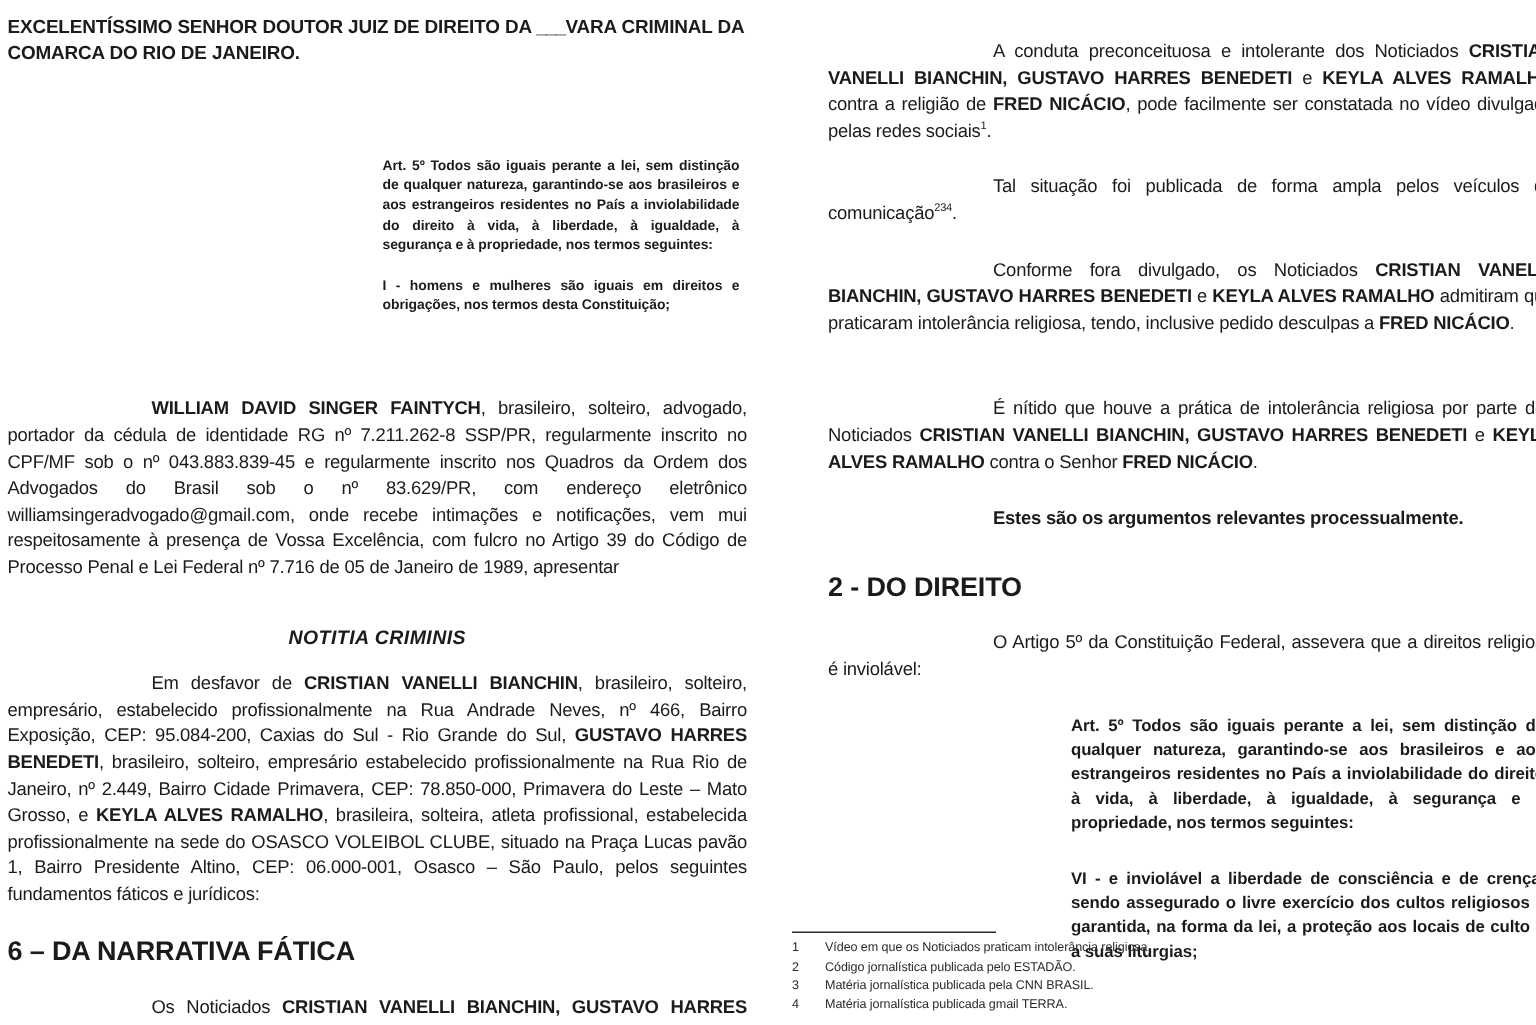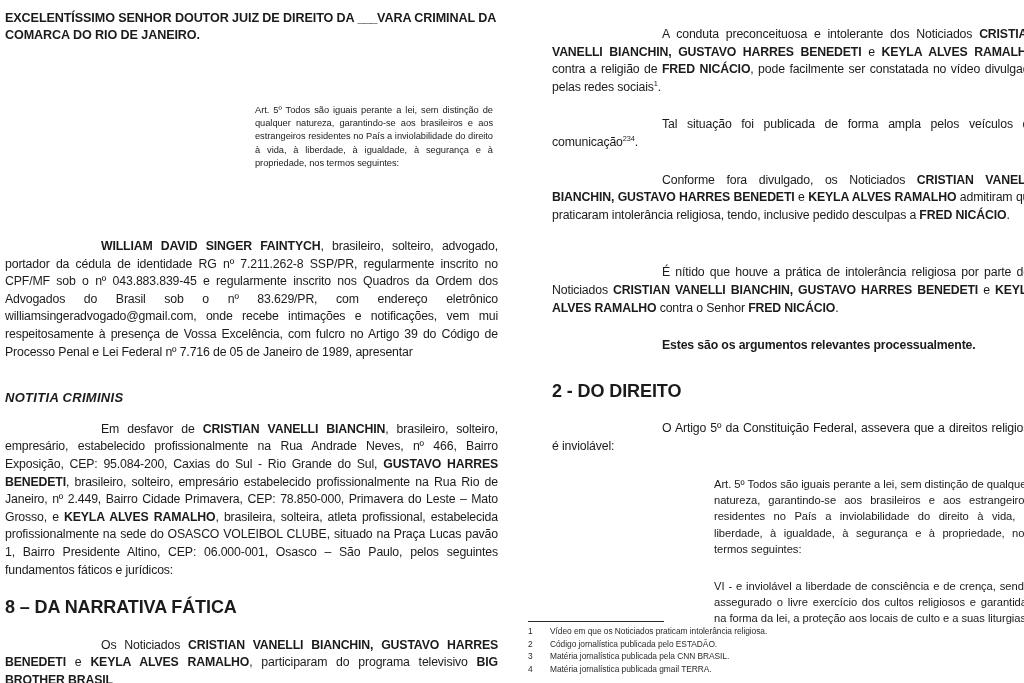--- a/index.html
+++ b/index.html
@@ -58,40 +58,40 @@
     line-height: 17px;
     letter-spacing: -0.1px;
     text-align: left;
     margin: 0;
   }
   .rule-blank { letter-spacing: -0.5px; }
 
   
   .quote {
     font-size: 9.3px;
-    font-weight: normal;
+    font-weight: bold;
     line-height: 13.2px;
     text-align: justify;
     letter-spacing: -0.05px;
     margin: 0;
   }
   .quote-left {
     margin-left: 250px;
     margin-right: 5px;
   }
   .quote-right {
     font-size: 11.2px;
     line-height: 16.4px;
     margin-left: 162px;
     margin-right: 6px;
   }
 
   
   .notitia {
-    text-align: left;
+    text-align: center;
     font-size: 13px;
     font-weight: bold;
     font-style: italic;
     letter-spacing: 0.3px;
     margin: 0;
   }
 
   
   .section-head {
     font-size: 18px;
@@ -143,37 +143,38 @@
 
     <p class="doc-heading"><span>EXCELENTÍSSIMO SENHOR DOUTOR JUIZ DE DIREITO DA </span><span class="rule-blank">___</span><span>VARA CRIMINAL DA</span><br><span>COMARCA DO RIO DE JANEIRO.</span></p>
 
     <div class="spacer-xl"></div>
     <div class="spacer-m"></div>
 
     <p class="quote quote-left">Art. 5º Todos são iguais perante a lei, sem distinção de qualquer natureza, garantindo-se aos brasileiros e aos estrangeiros residentes no País a inviolabilidade do direito à vida, à liberdade, à igualdade, à segurança e à propriedade, nos termos seguintes:</p>
 
     <div class="spacer-s"></div>
 
+    <p class="quote quote-left">I - homens e mulheres são iguais em direitos e obrigações, nos termos desta Constituição;</p>
 
     <div class="spacer-xl"></div>
     <div class="spacer-s"></div>
 
     <p class="indent"><span class="b">WILLIAM DAVID SINGER FAINTYCH</span><span>, brasileiro, solteiro, advogado, portador da cédula de identidade RG nº 7.211.262-8 SSP/PR, regularmente inscrito no CPF/MF sob o nº 043.883.839-45 e regularmente inscrito nos Quadros da Ordem dos Advogados do Brasil sob o nº 83.629/PR, com endereço eletrônico williamsingeradvogado@gmail.com, onde recebe intimações e notificações, vem mui respeitosamente à presença de Vossa Excelência, com fulcro no Artigo 39 do Código de Processo Penal e Lei Federal nº 7.716 de 05 de Janeiro de 1989, apresentar</span></p>
 
     <div class="spacer-l"></div>
 
     <p class="notitia">NOTITIA CRIMINIS</p>
 
     <div class="spacer-s"></div>
 
     <p class="indent"><span>Em desfavor de </span><span class="b">CRISTIAN VANELLI BIANCHIN</span><span>, brasileiro, solteiro, empresário, estabelecido profissionalmente na Rua Andrade Neves, nº 466, Bairro Exposição, CEP: 95.084-200, Caxias do Sul - Rio Grande do Sul, </span><span class="b">GUSTAVO HARRES BENEDETI</span><span>, brasileiro, solteiro, empresário estabelecido profissionalmente na Rua Rio de Janeiro, nº 2.449, Bairro Cidade Primavera, CEP: 78.850-000, Primavera do Leste – Mato Grosso, e </span><span class="b">KEYLA ALVES RAMALHO</span><span>, brasileira, solteira, atleta profissional, estabelecida profissionalmente na sede do OSASCO VOLEIBOL CLUBE, situado na Praça Lucas pavão 1, Bairro Presidente Altino, CEP: 06.000-001, Osasco – São Paulo, pelos seguintes fundamentos fáticos e jurídicos:</span></p>
 
     <div class="spacer-m"></div>
 
-    <p class="section-head">8 – DA NARRATIVA FÁTICA</p>
+    <p class="section-head">6 – DA NARRATIVA FÁTICA</p>
 
     <div class="spacer-m"></div>
 
     <p class="indent"><span>Os Noticiados </span><span class="b">CRISTIAN VANELLI BIANCHIN, GUSTAVO HARRES BENEDETI</span><span> e </span><span class="b">KEYLA ALVES RAMALHO</span><span>, participaram do programa televisivo </span><span class="b">BIG BROTHER BRASIL</span></p>
   </div>
 
   <div class="col col-right">
 
     <div class="spacer-m"></div>
 

